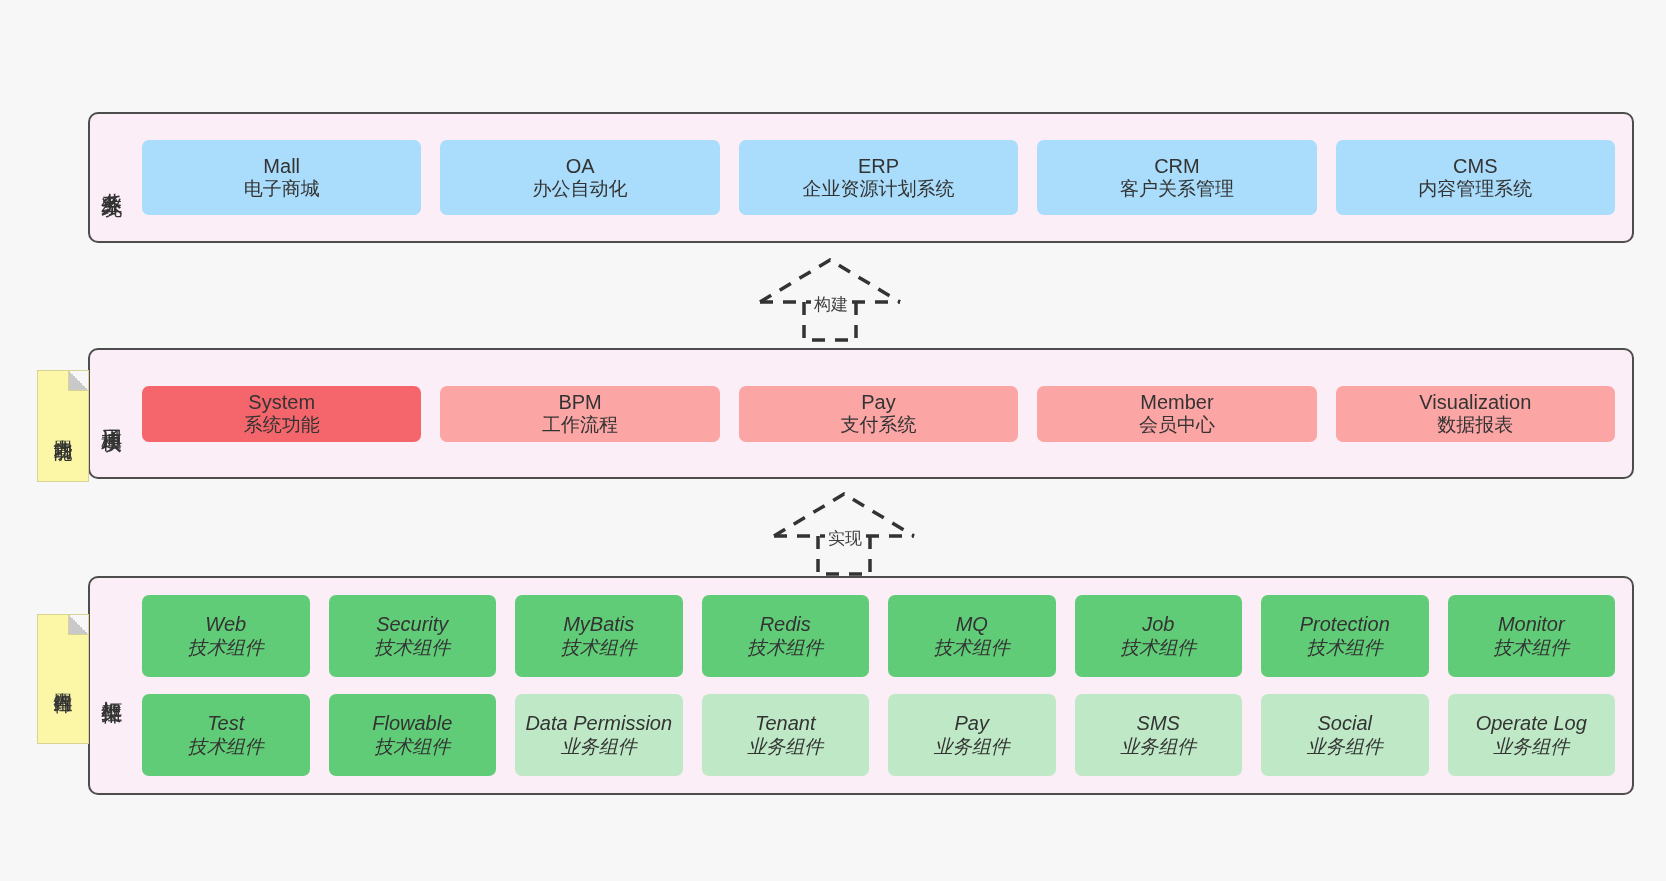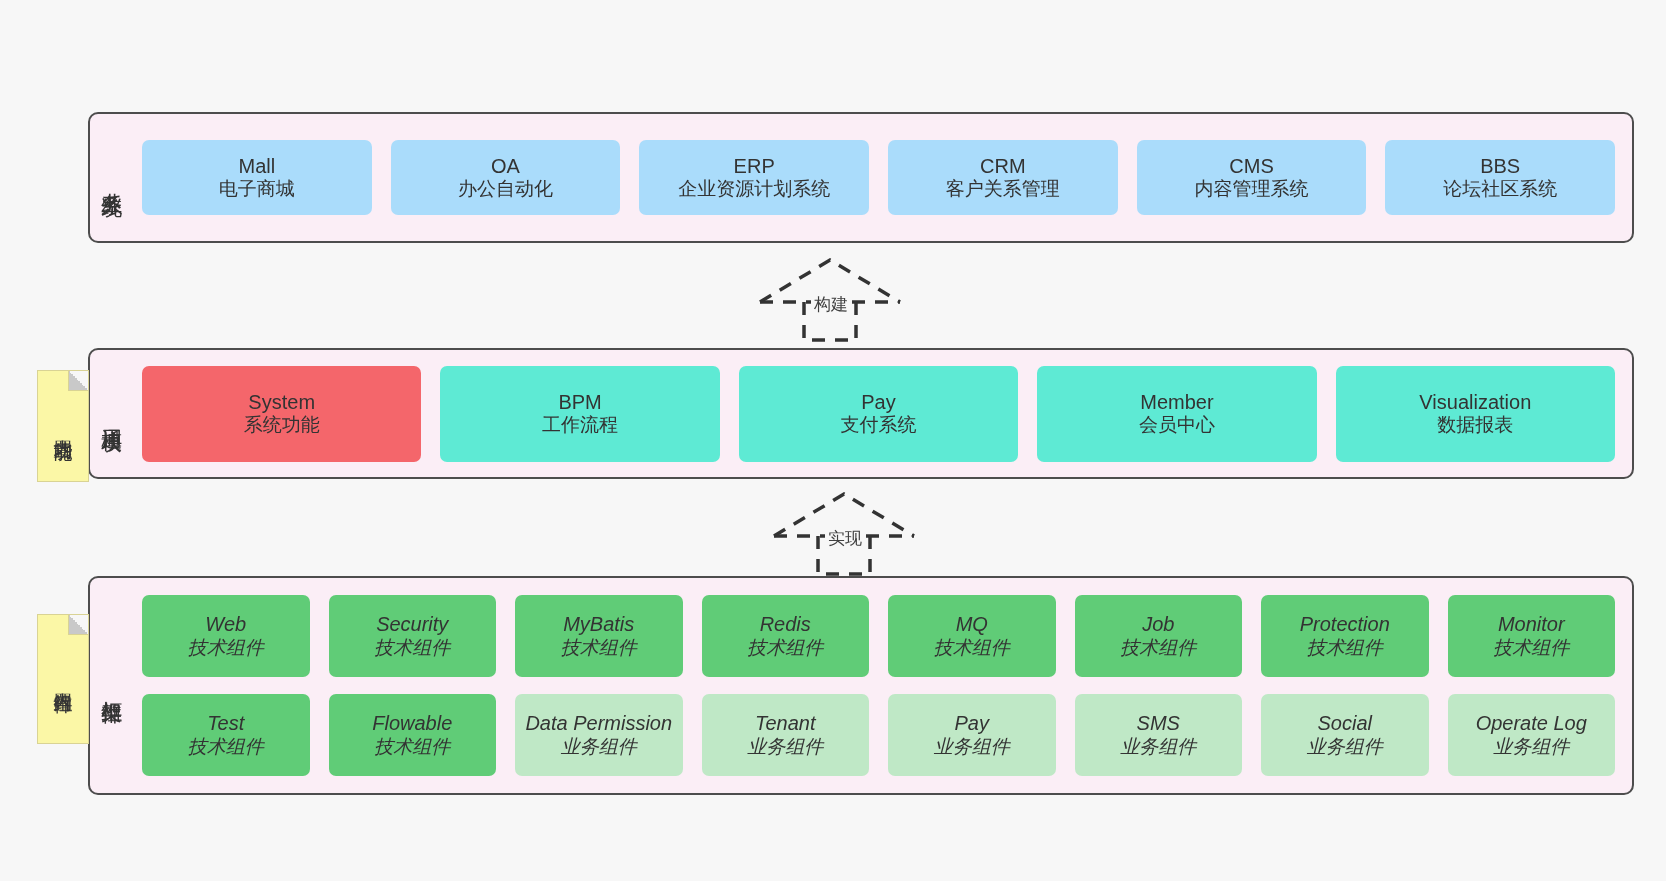--- a/index.html
+++ b/index.html
@@ -75,30 +75,30 @@
     color: #333333;
   }
   .cell .cn {
     font-size: 19px;
     color: #333333;
   }
 
   
   .c-blue        { background: #aadcfb; }
   .c-red         { background: #f4666b; }
-  .c-pink        { background: #5eead4; }
+  .c-pink        { background: #fca5a5; }
   .c-green       { background: #60cc77; }
   .c-green-light { background: #bfe8c6; }
 
   
   #layer-business  { left: 88px;  top: 112px; width: 1546px; height: 131px; }
   #layer-business .cell { height: 75px; }
 
   #layer-common    { left: 88px;  top: 348px; width: 1546px; height: 131px; }
-  #layer-common .cell { height: 96px; }
+  #layer-common .cell { height: 56px; }
 
   #layer-framework { left: 88px;  top: 576px; width: 1546px; height: 219px; }
   #layer-framework .cell { height: 82px; font-style: italic; }
 
   
   .note {
     position: absolute;
     background: #fbf7a6;
     border: 1px solid #d9d394;
     box-sizing: border-box;
@@ -170,24 +170,20 @@
           <span class="cn">企业资源计划系统</span>
         </div>
         <div class="cell c-blue">
           <span class="en">CRM</span>
           <span class="cn">客户关系管理</span>
         </div>
         <div class="cell c-blue">
           <span class="en">CMS</span>
           <span class="cn">内容管理系统</span>
         </div>
-        <div class="cell c-blue">
-          <span class="en">BBS</span>
-          <span class="cn">论坛社区系统</span>
-        </div>
       </div>
     </div>
   </div>
 
   <svg class="arrow" id="arrow-build" viewBox="0 0 165 86">
     <path d="M 12 46 L 82 4 L 152 46" fill="none" stroke="#333333" stroke-width="3.5" stroke-dasharray="13 10" stroke-linecap="butt"></path>
     <path d="M 12 46 L 152 46" fill="none" stroke="#333333" stroke-width="3.5" stroke-dasharray="13 10"></path>
     <path d="M 56 46 L 56 84 L 108 84 L 108 46" fill="none" stroke="#333333" stroke-width="3.5" stroke-dasharray="13 10"></path>
   </svg>
   <div class="arrow-label" id="label-build">构建</div>

